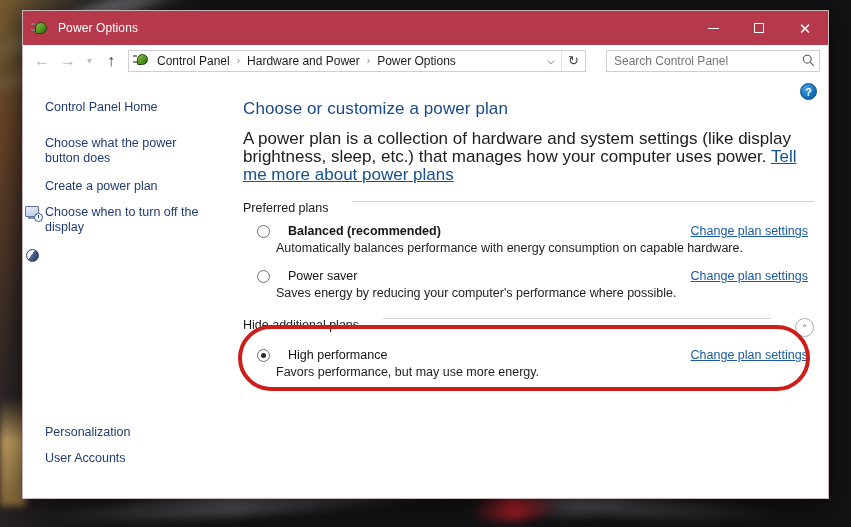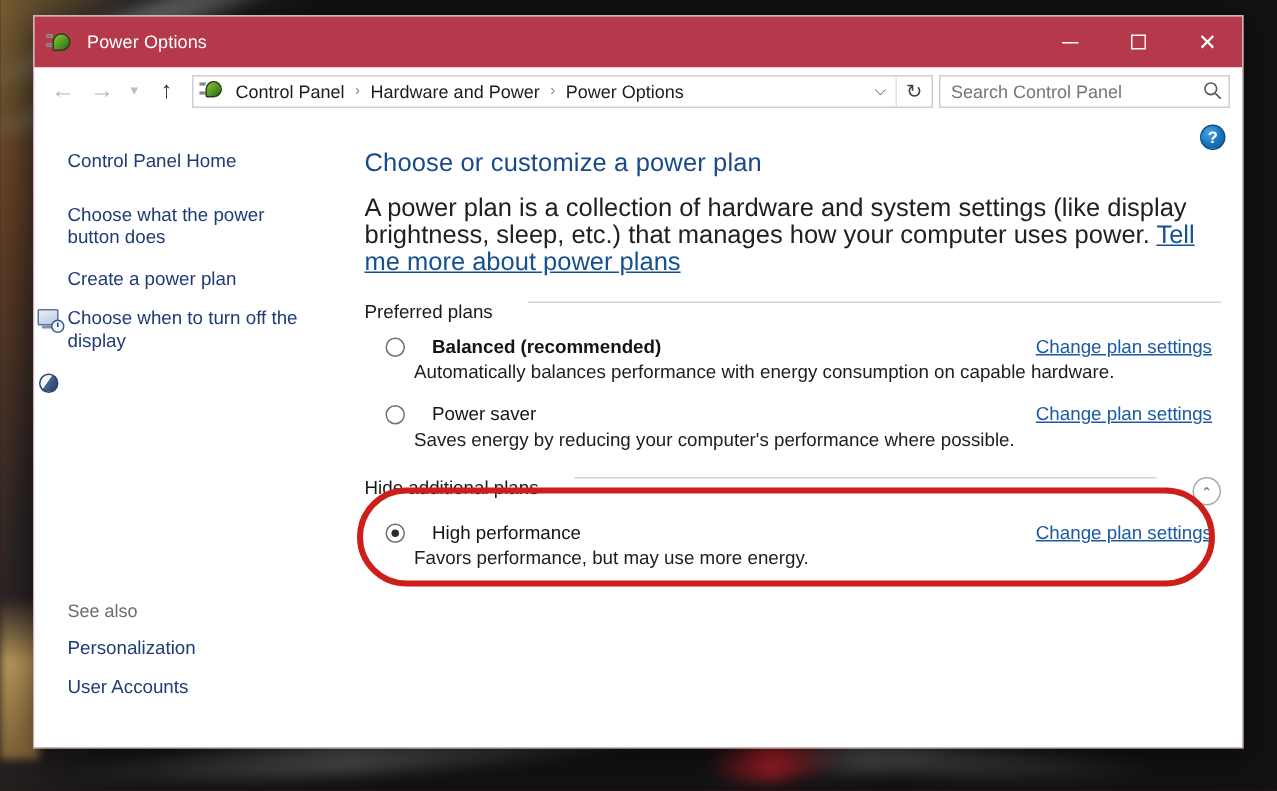--- a/index.html
+++ b/index.html
@@ -150,21 +150,21 @@
   .crumb-sep { color: #8b8b8b; font-size: 10px; padding: 0 4px; flex: 0 0 auto; }
   .addr-chevron {
     width: 20px; flex: 0 0 auto; text-align: center; color: #5a5a5a; font-size: 10px;
   }
   .addr-refresh {
     width: 24px; flex: 0 0 auto; text-align: center; color: #3f3f3f; font-size: 13px;
     border-left: 1px solid #e2e2e2; line-height: 20px; height: 20px;
   }
 
   .searchbox {
-    width: 194px; height: 22px; margin-left: 4px;
+    width: 214px; height: 22px; margin-left: 20px;
     border: 1px solid #cfcfcf; background: #fff;
     display: flex; align-items: center; flex: 0 0 auto;
   }
   .searchbox input {
     border: 0; outline: 0; flex: 1 1 auto; font-size: 12px;
     color: #3a3a3a; padding-left: 7px; font-family: "Liberation Sans", sans-serif;
     background: transparent; min-width: 0;
   }
   .searchbox input::placeholder { color: #767676; }
   .search-icon {
@@ -411,21 +411,20 @@
         </span>
         <span>Choose when to turn off the display</span>
       </div>
       <div class="side-link">
         <span class="side-ico">
           <span class="ico-moon"></span>
         </span>
       </div>
 
       <div class="see-also-wrap">
-        <div class="see-also-title">See also</div>
         <div class="side-link tight">
           <span>Personalization</span>
         </div>
         <div class="side-link tight">
           <span>User Accounts</span>
         </div>
       </div>
     </div>
 
     <div class="main">

